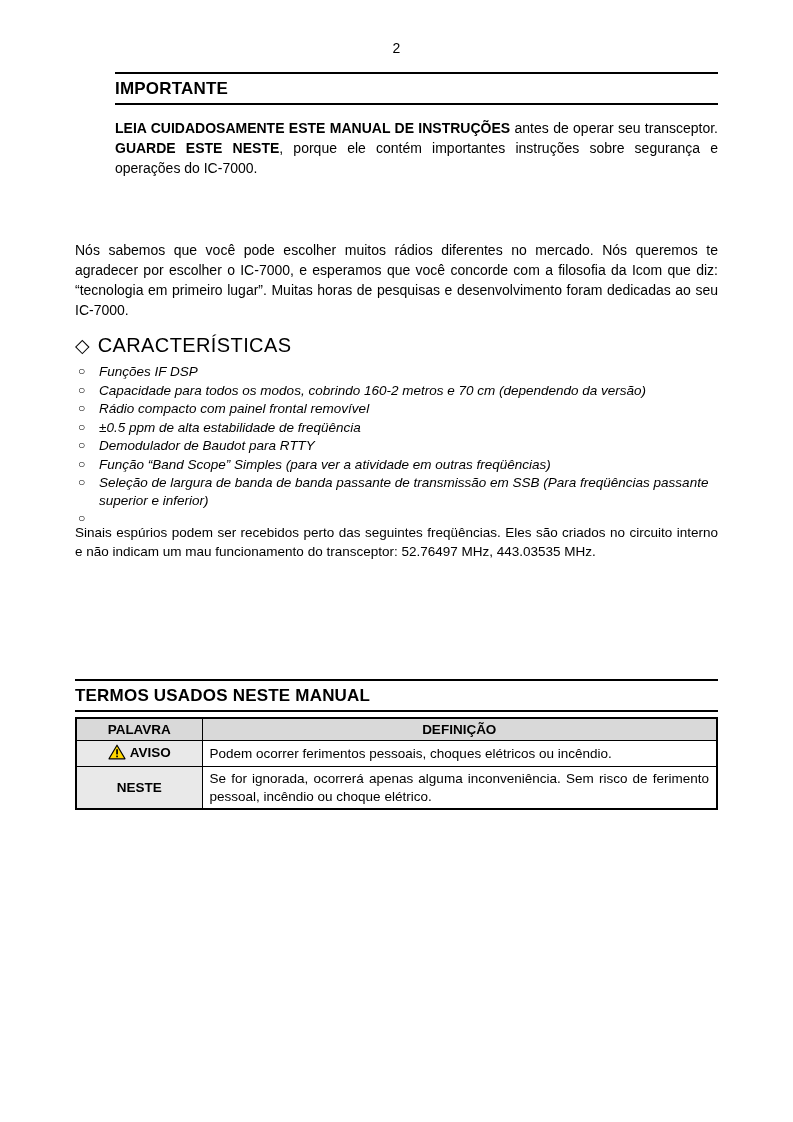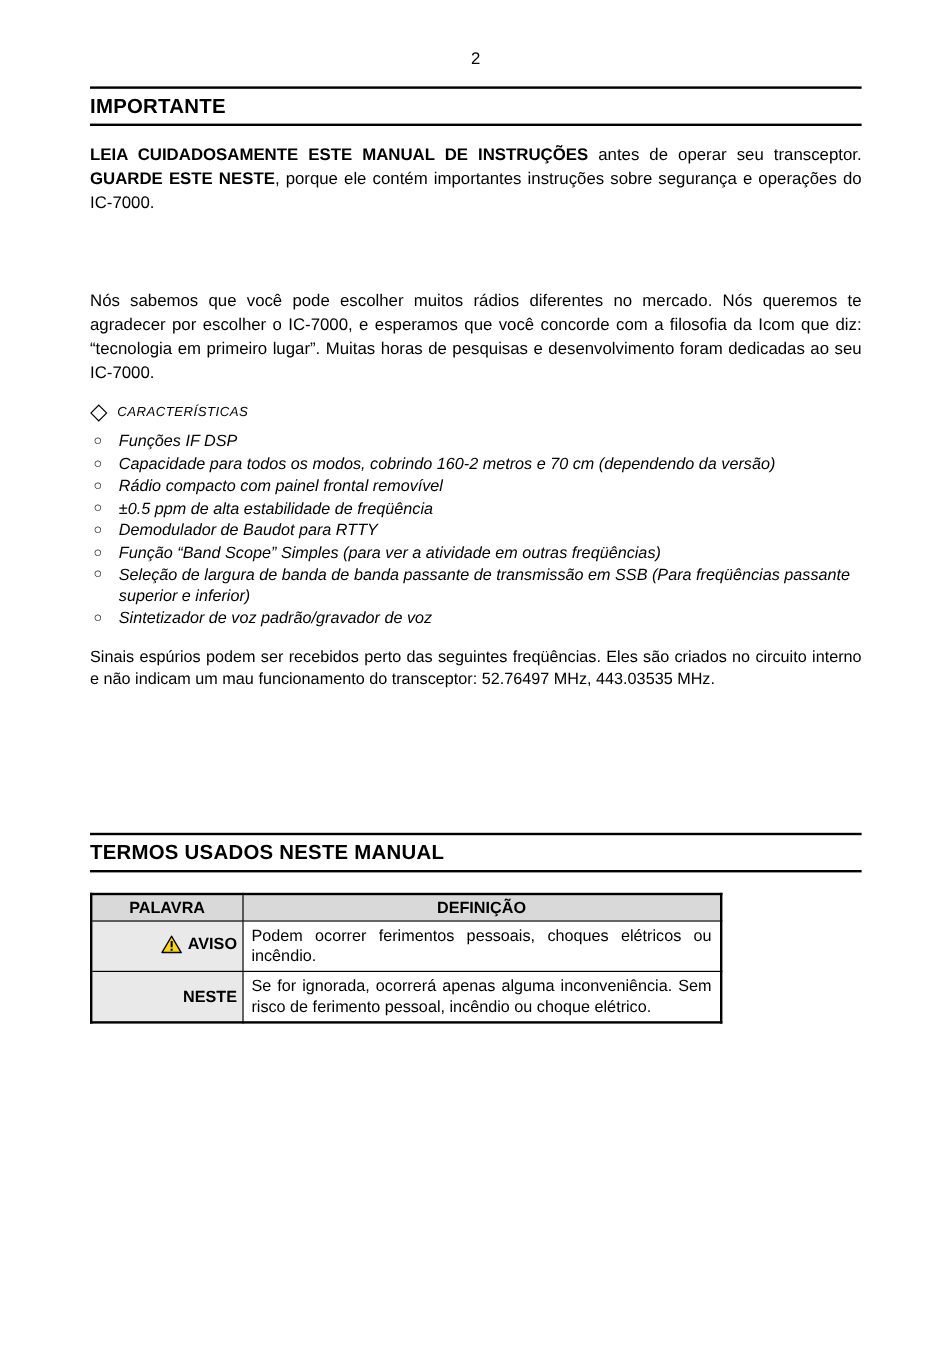--- a/index.html
+++ b/index.html
@@ -28,21 +28,21 @@
   .section-head {
     border-top: 2px solid #000;
     border-bottom: 2px solid #000;
     padding: 5px 0 4px 0;
   }
   .section-head h2 {
     font-size: 17px;
     font-weight: bold;
     letter-spacing: 0.2px;
   }
-  .sec-importante { margin-top: 16px; }
+  .sec-importante { margin-top: 16px; margin-left: 40px; }
   .sec-prefacio  { margin-top: 62px; }
   .sec-termos    { margin-top: 118px; }
   .body-text {
     margin-top: 13px;
     font-size: 14px;
     line-height: 20px;
     text-align: justify;
   }
   .features-head {
     margin-top: 14px;
@@ -50,22 +50,21 @@
     display: flex;
     align-items: center;
     gap: 8px;
   }
   .features-head .diamond {
     font-style: normal;
     font-size: 19px;
     line-height: 1;
   }
   .features-head .features-title {
-    font-style: italic;
-    font-size: 11px;
+    font-size: 20px;
     letter-spacing: 0.4px;
   }
   .features-list {
     list-style: none;
     margin-top: 6px;
   }
   .feature-item {
     position: relative;
     padding-left: 24px;
     font-style: italic;
@@ -81,42 +80,42 @@
     font-style: normal;
     font-size: 12px;
   }
   .spurious-note {
     margin-top: 15px;
     font-size: 13.5px;
     line-height: 18.5px;
     text-align: justify;
   }
   table.terms-table {
-    margin-top: 17px;
-    width: 527px;
+    margin-top: 5px;
+    width: 643px;
     border-collapse: collapse;
     border: 2px solid #000;
     font-size: 13.5px;
   }
   table.terms-table td, table.terms-table th {
     border: 1px solid #000;
     vertical-align: middle;
   }
   .col-word { width: 126px; }
   th.hdr-cell {
     background: #d9d9d9;
     font-weight: bold;
     text-align: center;
     padding: 3px 4px;
     font-size: 13.5px;
   }
   td.word-cell {
     background: #e9e9e9;
     font-weight: bold;
-    text-align: right;
+    text-align: center;
     padding: 3px 4px;
   }
   td.def-cell {
     background: #ffffff;
     padding: 3px 7px;
     text-align: justify;
     line-height: 17.5px;
   }
   .warn-wrap {
     display: inline-flex;
@@ -150,21 +149,21 @@
       </div>
 
       <ul class="features-list">
         <li class="feature-item"><span class="bullet">○</span><span>Funções IF DSP</span></li>
         <li class="feature-item"><span class="bullet">○</span><span>Capacidade para todos os modos, cobrindo 160-2 metros e 70 cm (dependendo da versão)</span></li>
         <li class="feature-item"><span class="bullet">○</span><span>Rádio compacto com painel frontal removível</span></li>
         <li class="feature-item"><span class="bullet">○</span><span>±0.5 ppm de alta estabilidade de freqüência</span></li>
         <li class="feature-item"><span class="bullet">○</span><span>Demodulador de Baudot para RTTY</span></li>
         <li class="feature-item"><span class="bullet">○</span><span>Função “Band Scope” Simples (para ver a atividade em outras freqüências)</span></li>
         <li class="feature-item"><span class="bullet">○</span><span>Seleção de largura de banda de banda passante de transmissão em SSB (Para freqüências passante superior e inferior)</span></li>
-        <li class="feature-item"><span class="bullet">○</span><span>Sintetizador de voz padrão/gravador de voz</span></li>
+        <li class="feature-item"><span class="bullet">○</span></li>
       </ul>
 
       <p class="spurious-note">Sinais espúrios podem ser recebidos perto das seguintes freqüências. Eles são criados no circuito interno e não indicam um mau funcionamento do transceptor: 52.76497 MHz, 443.03535 MHz.</p>
     </section>
 
     <section class="sec-termos">
       <div class="section-head">
         <h2>TERMOS USADOS NESTE MANUAL</h2>
       </div>
 

